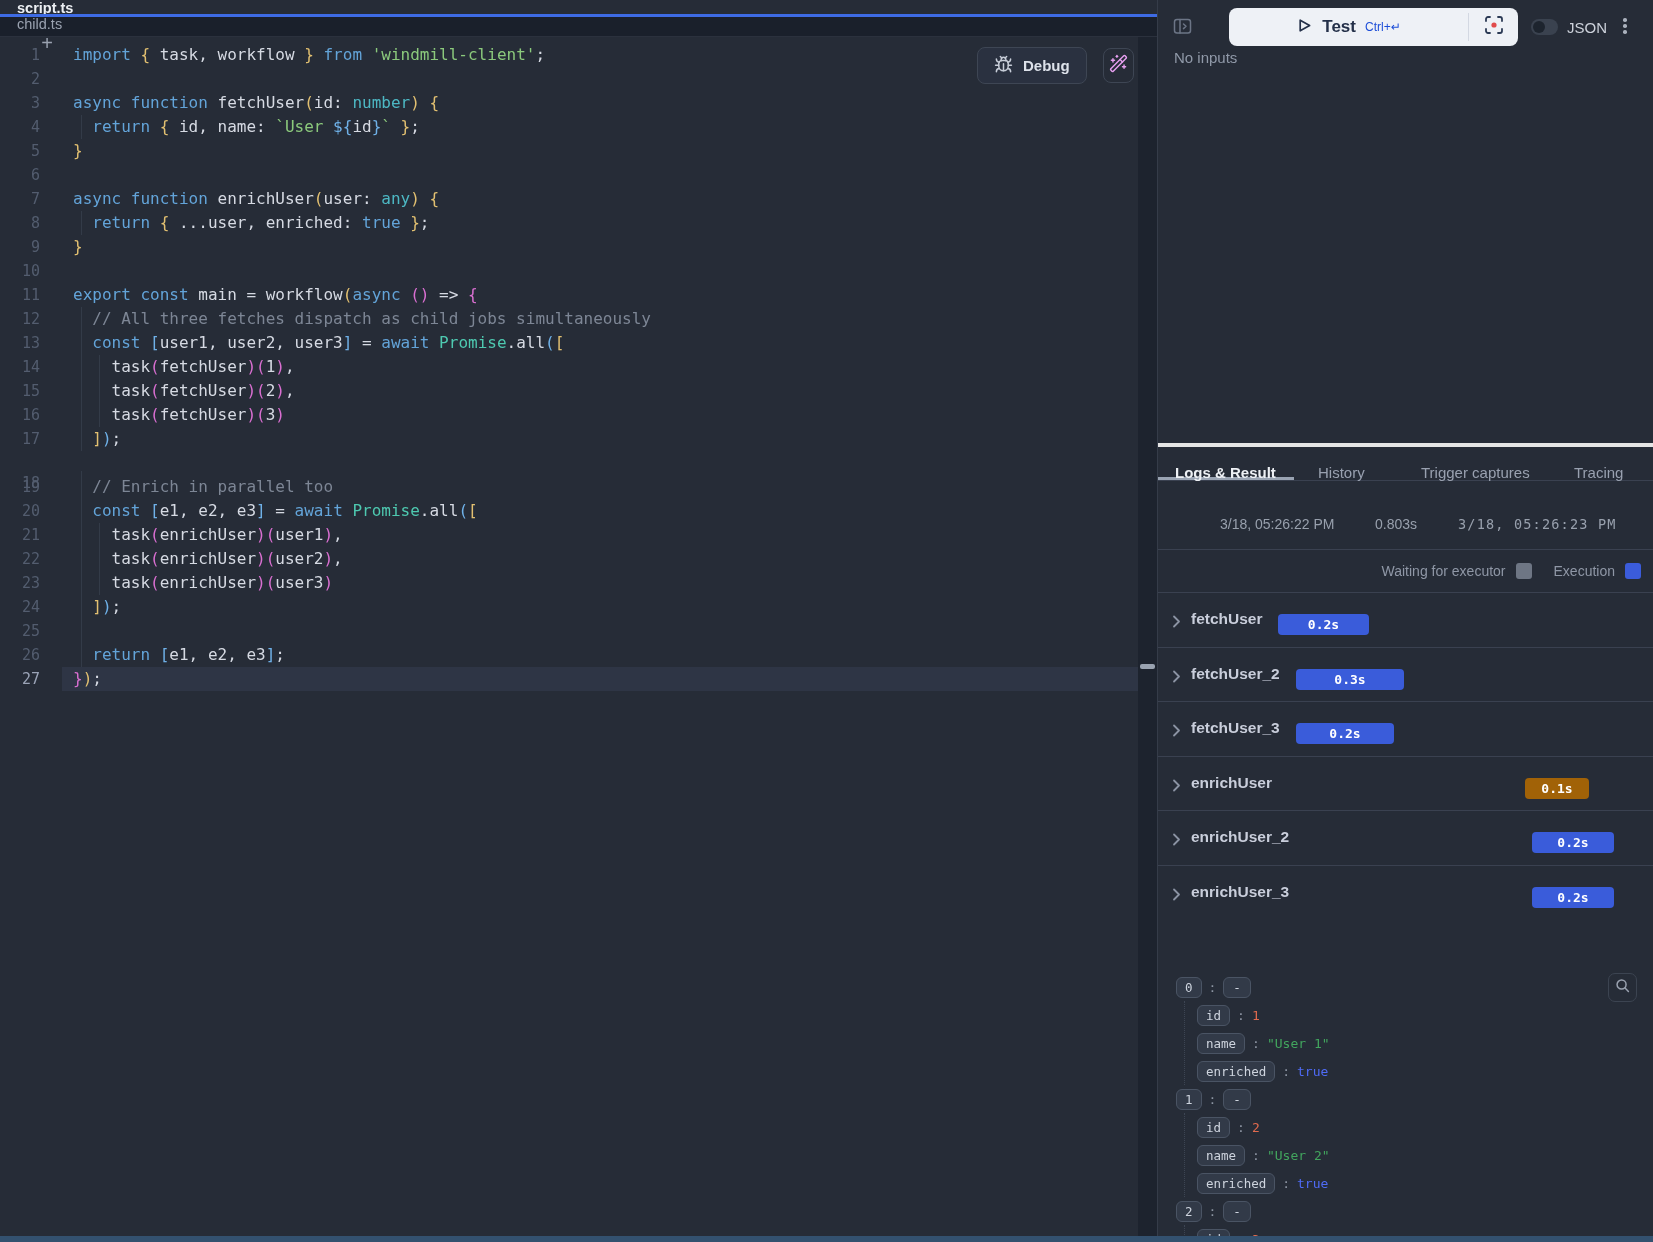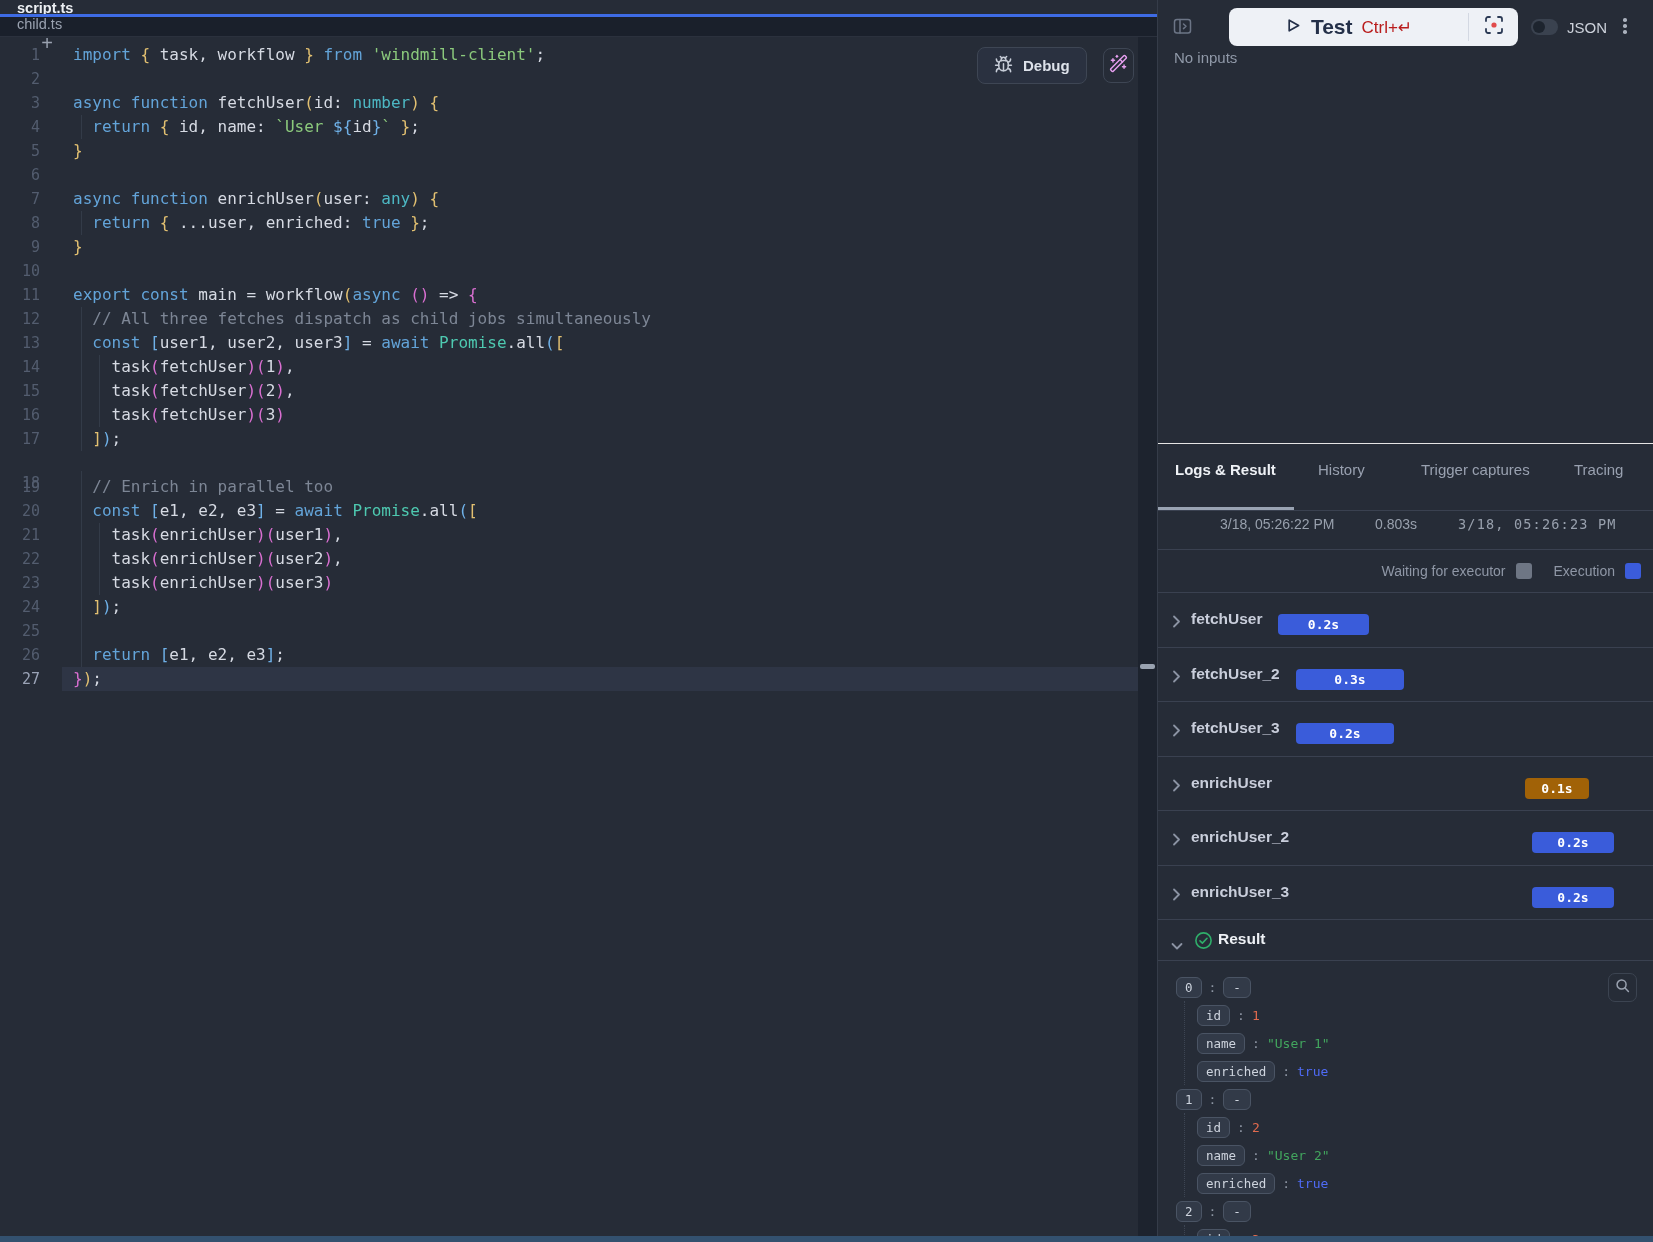--- a/index.html
+++ b/index.html
@@ -40,33 +40,33 @@
 
   
   #rpanel{position:absolute;left:1157px;top:0;width:496px;height:1242px;background:#262c37;
           border-left:1px solid #353c49;box-sizing:content-box;z-index:2;}
   #collapsebtn{position:absolute;left:15px;top:17px;cursor:pointer;}
   #testgroup{position:absolute;left:71px;top:8px;width:289px;height:38px;background:#eef1f6;
              border-radius:8px;display:flex;overflow:hidden;}
   .tg-left{flex:1;display:flex;align-items:center;justify-content:center;gap:9px;cursor:pointer;}
   .tg-divider{width:1px;background:#d3d8e2;margin:5px 0;}
   .tg-right{width:49px;display:flex;align-items:center;justify-content:center;cursor:pointer;}
-  #testlabel{color:#243049;font-weight:700;font-size:21px;}
-  #testshortcut{color:#b91c1c;font-size:17px;}
+  #testlabel{color:#243049;font-weight:700;font-size:17px;}
+  #testshortcut{color:#1d4ed8;font-size:12px;}
   #toggle{position:absolute;left:373px;top:19px;width:27px;height:16px;background:#3a424f;
           border-radius:9px;cursor:pointer;}
   #knob{position:absolute;left:2px;top:2px;width:12px;height:12px;border-radius:50%;background:#1d242e;}
   #jsonlabel{position:absolute;left:409px;top:19px;font-size:15px;color:#cdd2db;}
   #kebab{position:absolute;left:464px;top:18px;width:6px;display:flex;flex-direction:column;gap:2.5px;
          align-items:center;cursor:pointer;}
   #kebab i{width:3.5px;height:3.5px;border-radius:50%;background:#aab1bd;}
   #noinputs{position:absolute;left:16px;top:49px;font-size:15px;color:#9099a8;}
 
   
-  #ltabs{position:absolute;left:0;top:443px;width:496px;height:68px;border-top:1px solid #e5e5e5;
+  #ltabs{position:absolute;left:0;top:443px;width:496px;height:38px;border-top:4px solid #e5e5e5;
          border-bottom:1px solid #3a4150;box-sizing:border-box;}
   .ltab{position:absolute;top:17px;font-size:15px;color:#99a1b0;cursor:pointer;white-space:nowrap;}
   .ltab.active{color:#eef1f5;font-weight:700;}
   #ltab-underline{position:absolute;left:0;bottom:0;width:136px;height:3px;background:#99a3b2;}
 
   
   #tsrow{position:absolute;left:0;top:497px;width:496px;height:53px;border-bottom:1px solid #3a4150;
          box-sizing:border-box;color:#98a0ad;font-size:14px;}
   #ts-started{position:absolute;left:62px;top:19px;}
   #ts-duration{position:absolute;left:217px;top:19px;}
@@ -296,34 +296,20 @@
         </div>
         <div class="trow">
           <span class="chev"><svg width="9" height="13" viewBox="0 0 9 13" fill="none" stroke="#8b93a3" stroke-width="1.8" stroke-linecap="round" stroke-linejoin="round">
               <path d="M2 1.5 7 6.5 2 11.5"></path>
             </svg></span>
           <span class="jname">enrichUser_3</span>
           <div class="tbar" style="left: 374px; width: 82px; background: rgb(58, 92, 218);">0.2s</div>
         </div>
       </div>
 
-    <div id="rheader">
-      <span class="chev">
-        <svg width="12" height="9" viewBox="0 0 12 9" fill="none" stroke="#8b93a3" stroke-width="1.8" stroke-linecap="round" stroke-linejoin="round">
-          <path d="M1.5 2 6 6.5 10.5 2"></path>
-        </svg>
-      </span>
-      <span class="check">
-        <svg width="19" height="19" viewBox="0 0 19 19" fill="none" stroke="#2fae6a" stroke-width="1.6" stroke-linecap="round" stroke-linejoin="round">
-          <circle cx="9.5" cy="9.5" r="7.6"></circle>
-            <path d="M6 9.8 8.4 12.1 13 7.3"></path>
-        </svg>
-      </span>
-      <span id="resultlabel">Result</span>
-    </div>
 
     <div id="rbody">
       <div id="tree">
           <div class="jrow">
             <span class="kbadge">0</span>
             <span class="colon">:</span>
             <span class="dash">-</span>
           </div>
           <div class="children">
             <div class="jrow">

